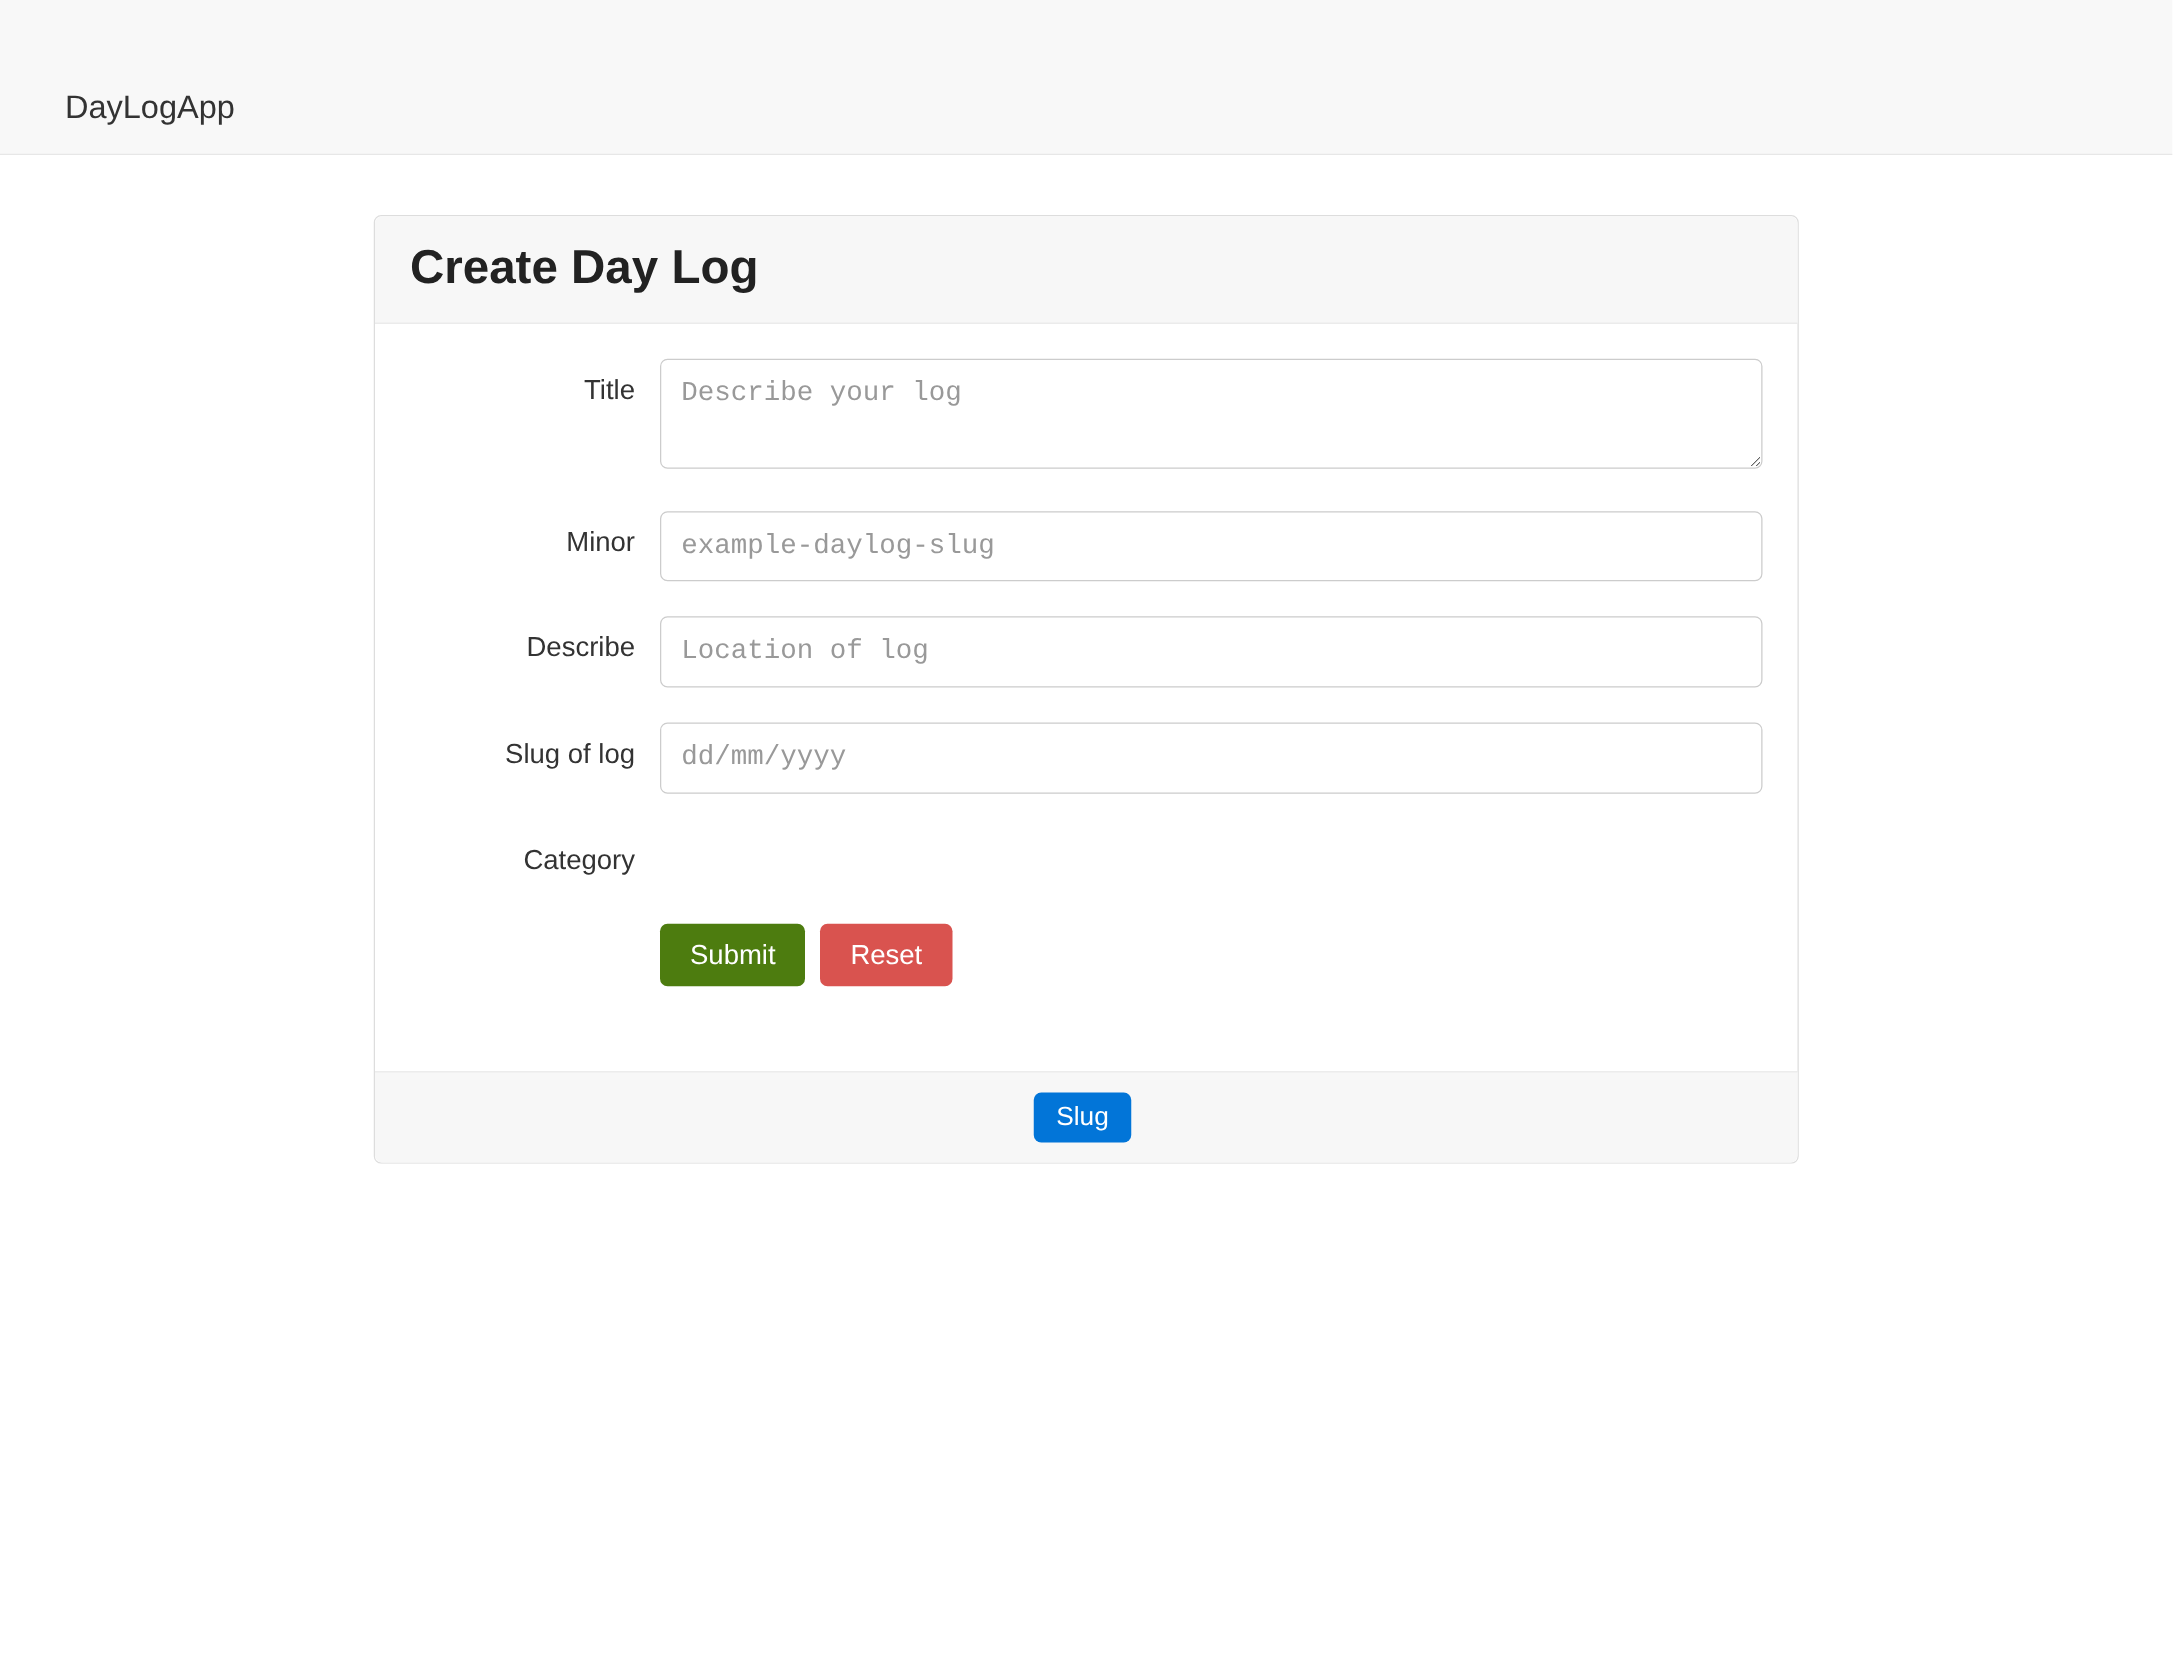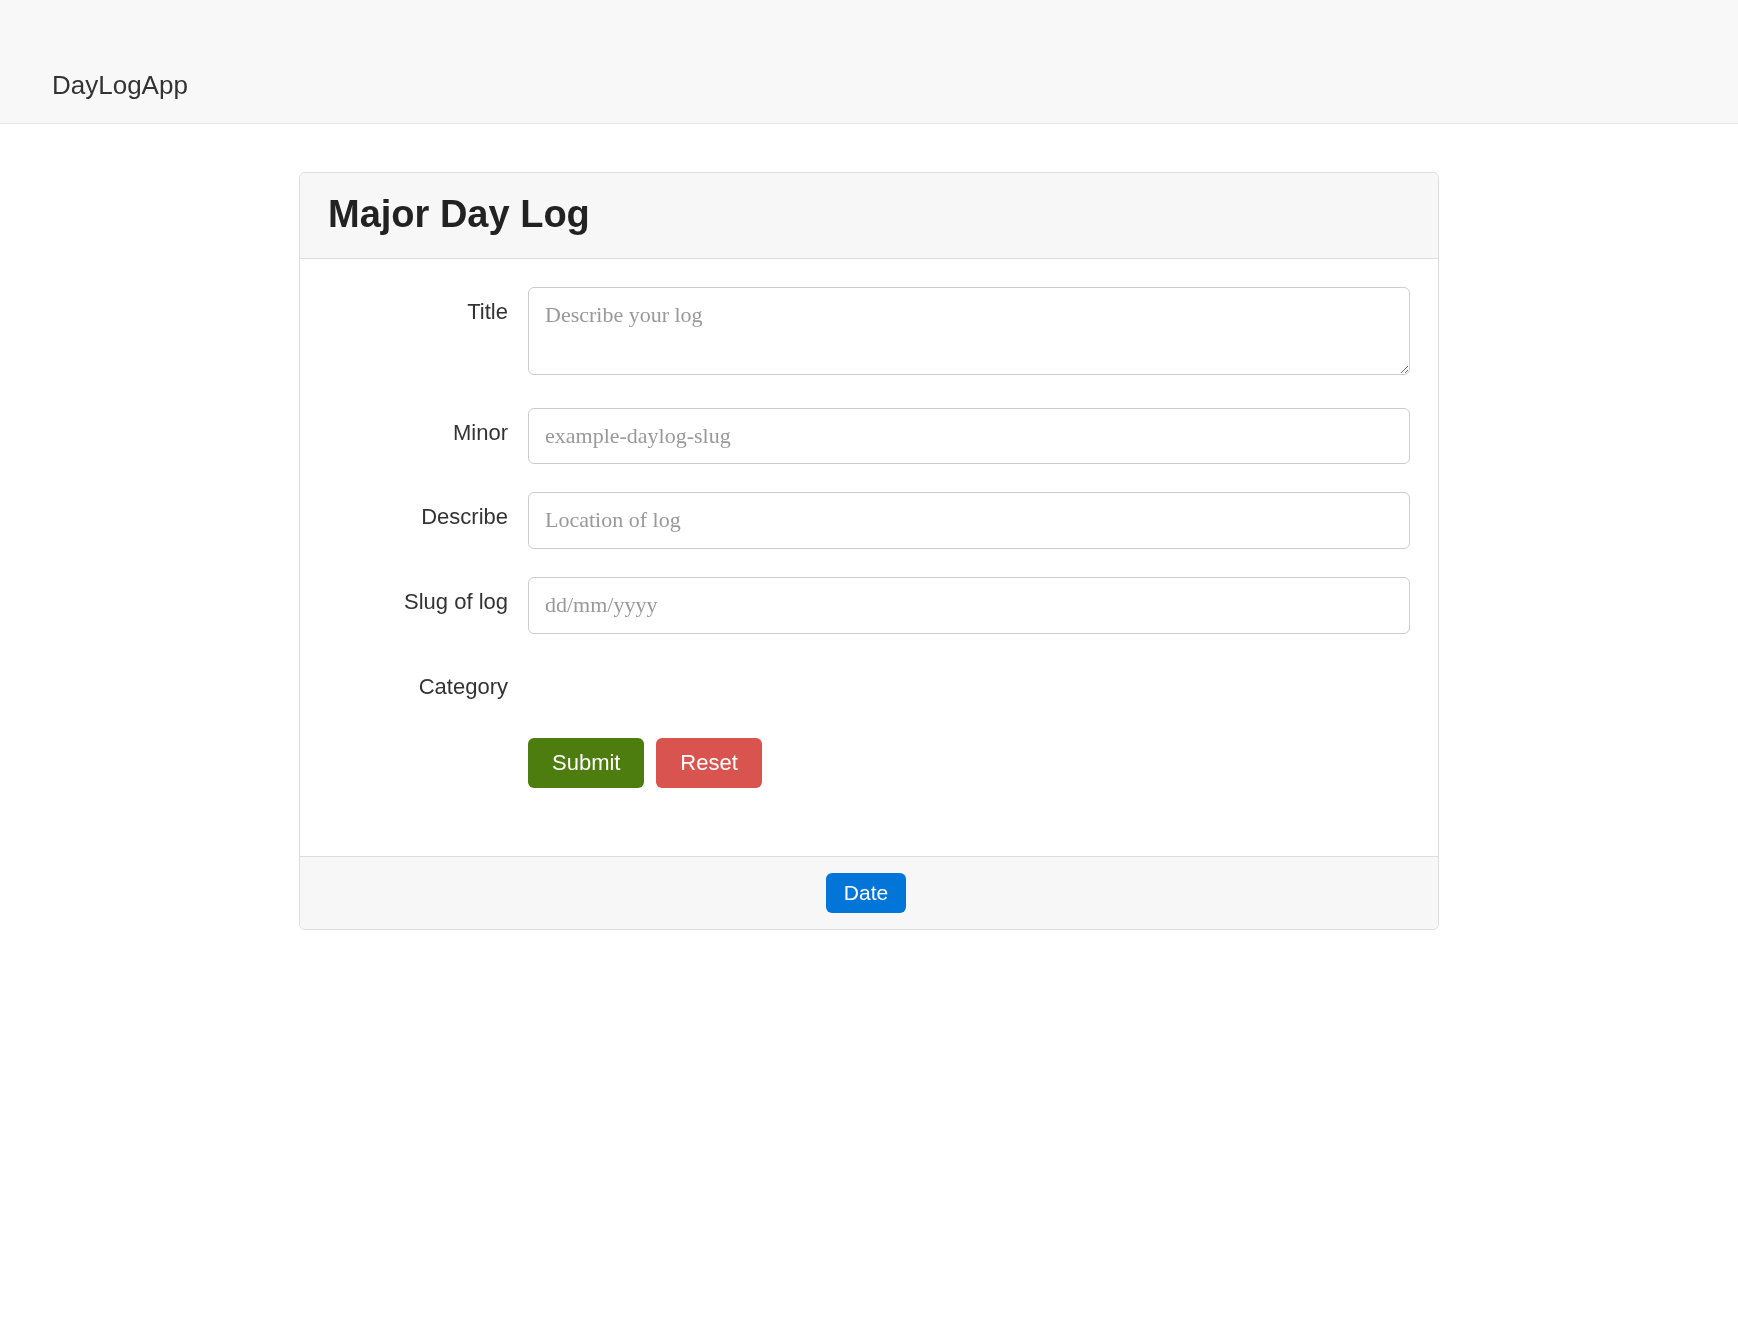--- a/index.html
+++ b/index.html
@@ -69,21 +69,21 @@
     }
     .form-control {
       width: 100%;
       padding: 12px 16px;
       font-size: 22px;
       color: #555;
       background: #fff;
       border: 1px solid #ccc;
       border-radius: 6px;
       line-height: 1.4;
-      font-family: Liberation Serif, serif;
+      font-family: Liberation Mono, monospace;
     }
     textarea.form-control {
       min-height: 82px;
       resize: vertical;
     }
     .form-control::placeholder {
       color: #999;
     }
     .radio-group {
       padding-top: 2px;
@@ -137,21 +137,21 @@
 </head>
 <body>
 
 <div class="navbar">
   <div class="navbar-brand">DayLogApp</div>
 </div>
 
 <div class="container">
   <div class="panel">
     <div class="panel-heading">
-      <h2 class="panel-title">Major Day Log</h2>
+      <h2 class="panel-title">Create Day Log</h2>
     </div>
     <div class="panel-body">
 
       <div class="form-row">
         <div class="form-label-col">Title</div>
         <div class="form-input-col">
           <textarea class="form-control" placeholder="Describe your log" style=""></textarea>
         </div>
       </div>
 
@@ -183,16 +183,16 @@
       <div class="form-row">
         <div class="form-label-col"></div>
         <div class="form-input-col btn-actions">
           <button class="btn btn-primary">Submit</button>
           <button class="btn btn-danger">Reset</button>
         </div>
       </div>
 
     </div>
     <div class="panel-footer">
-      <button class="btn btn-back">Date</button>
+      <button class="btn btn-back">Slug</button>
     </div>
   </div>
 </div>
 
 </body></html>

